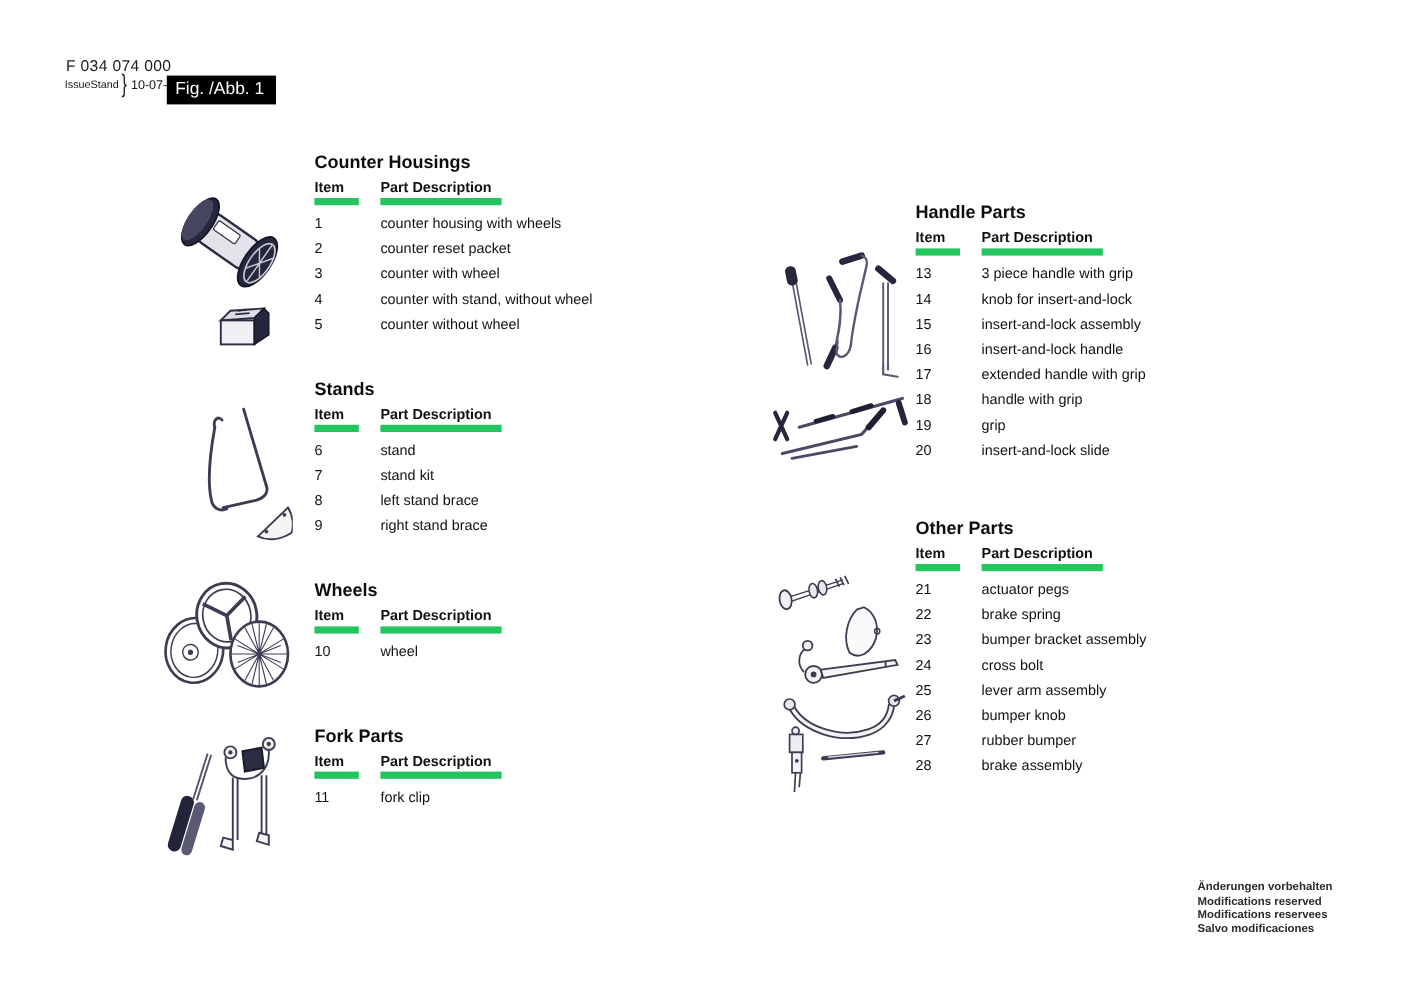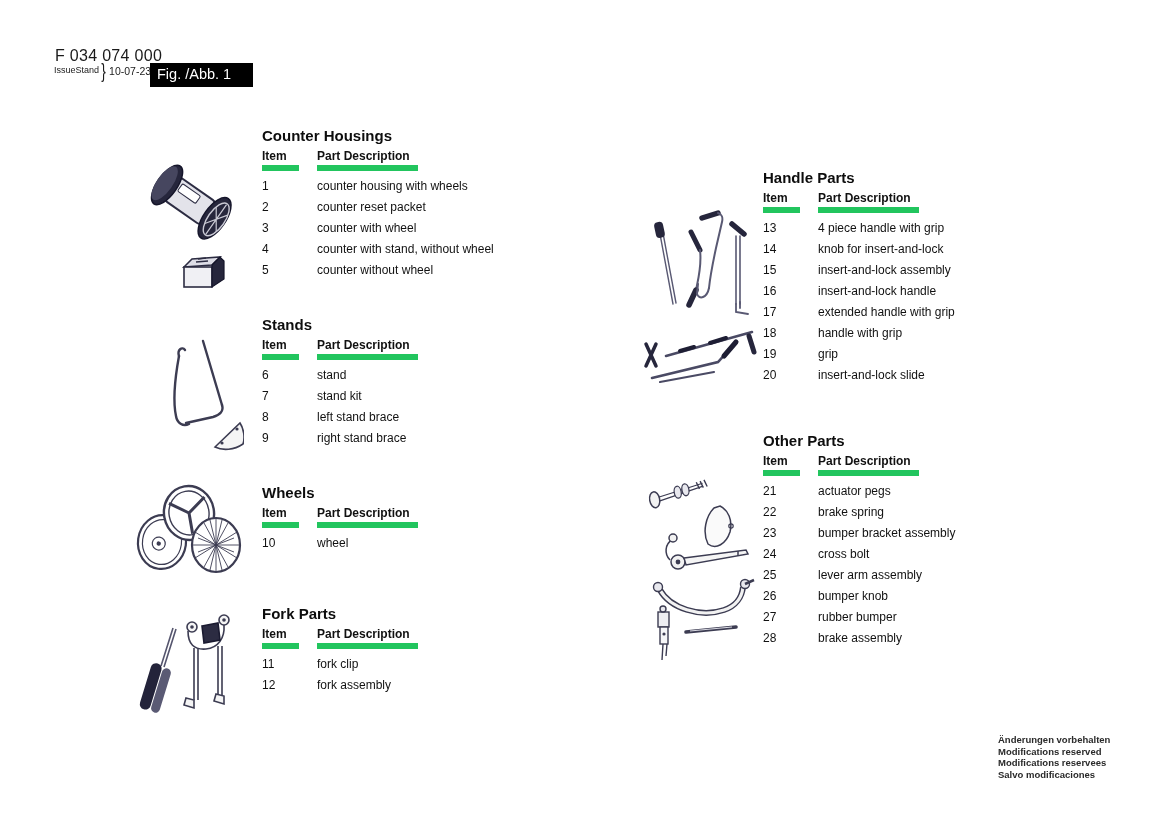--- a/index.html
+++ b/index.html
@@ -10,34 +10,34 @@
     height: 825px;
     background: #ffffff;
     font-family: "Liberation Sans", sans-serif;
     color: #111111;
     overflow: hidden;
   }
 
   
   .doc-number {
     position: absolute; left: 55px; top: 47px;
-    font-size: 16px; letter-spacing: 0.3px; color: #1a1a1a;
+    font-size: 13px; letter-spacing: 0.3px; color: #1a1a1a;
   }
   .issue-block {
     position: absolute; left: 54px; top: 60px;
     display: flex; align-items: center;
   }
   .issue-labels { display: flex; flex-direction: row; font-size: 9px; line-height: 10.5px; color: #1a1a1a; }
   .issue-brace { font-size: 21px; font-weight: 300; line-height: 21px; transform: scaleX(0.65); margin: 0 0 0 1px; color: #1a1a1a; }
   .issue-date { font-size: 10.5px; margin-left: 2px; color: #1a1a1a; }
   .fig-box {
-    position: absolute; left: 150px; top: 63px;
+    position: absolute; left: 139px; top: 63px;
     background: #000000; color: #ffffff;
     font-size: 14.5px; line-height: 17px;
-    padding: 3px 22px 4px 7px;
+    padding: 3px 10px 4px 7px;
   }
 
   
   .parts-section { position: absolute; width: 290px; }
   .parts-section h2 { font-size: 15px; font-weight: bold; color: #0d0d0d; margin-bottom: 5px; }
   .thead { display: flex; font-size: 12px; font-weight: bold; margin-bottom: 8px; }
   .hc-item { width: 55px; }
   .ul { display: inline-block; border-bottom: 6px solid #22c55e; padding: 0 12px 2px 0; }
   .hc-desc .ul { padding-right: 8px; }
   .trow { display: flex; height: 21px; font-size: 12px; align-items: flex-start; }
@@ -298,38 +298,34 @@
       <span class="hc-item"><span class="ul">Item</span></span>
       <span class="hc-desc"><span class="ul">Part Description</span></span>
     </div>
     <div class="tbody">
 
         <div class="trow">
           <span class="c-item">11</span>
           <span class="c-desc">fork clip</span>
         </div>
 
-        <div class="trow">
-          <span class="c-item">12</span>
-          <span class="c-desc">fork assembly</span>
-        </div>
       </div>
   </section>
 
   <section class="parts-section" style="left:763px; top:169px;">
     <h2>Handle Parts</h2>
     <div class="thead">
       <span class="hc-item"><span class="ul">Item</span></span>
       <span class="hc-desc"><span class="ul">Part Description</span></span>
     </div>
     <div class="tbody">
 
         <div class="trow">
           <span class="c-item">13</span>
-          <span class="c-desc">4 piece handle with grip</span>
+          <span class="c-desc">3 piece handle with grip</span>
         </div>
 
         <div class="trow">
           <span class="c-item">14</span>
           <span class="c-desc">knob for insert-and-lock</span>
         </div>
 
         <div class="trow">
           <span class="c-item">15</span>
           <span class="c-desc">insert-and-lock assembly</span>

